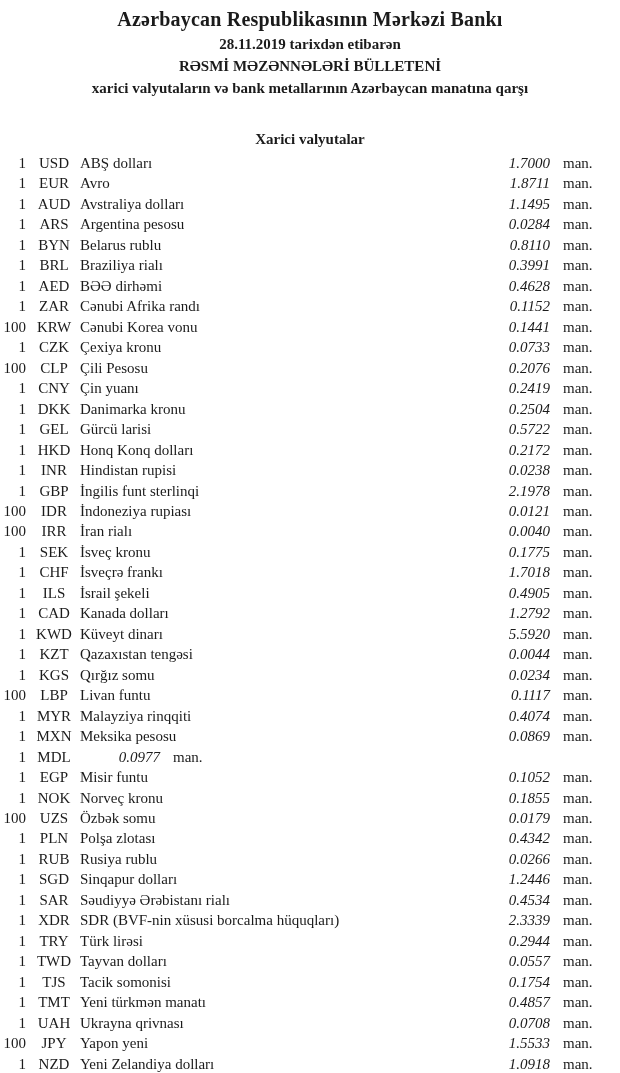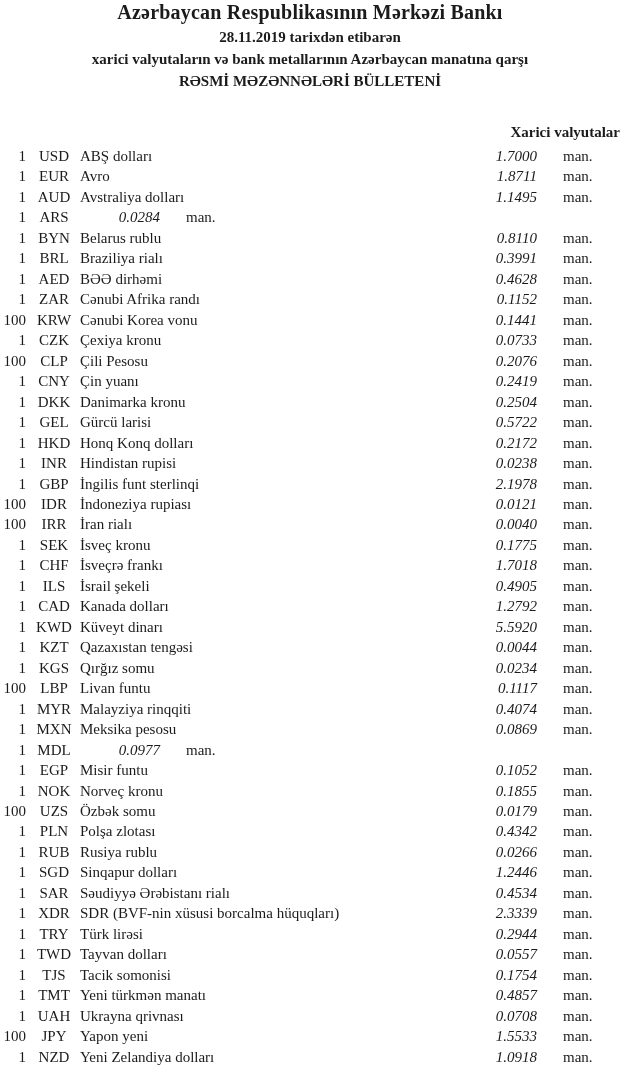--- a/index.html
+++ b/index.html
@@ -13,40 +13,41 @@
     overflow: hidden;
     font-family: "Liberation Serif", serif;
     color: #1b1b1b;
   }
   .page {
     width: 620px;
     height: 1073px;
     background: #ffffff;
   }
   .title {
+    margin-top: 7px;
     font-size: 20px;
     font-weight: bold;
     text-align: center;
     line-height: 24px;
     letter-spacing: 0.2px;
   }
   .subs {
     margin-top: 2px;
   }
   .sub {
     font-size: 15px;
     font-weight: bold;
     text-align: center;
     line-height: 22px;
   }
   .section-title {
     margin-top: 30px;
     font-size: 15px;
     font-weight: bold;
-    text-align: right;
+    text-align: center;
     line-height: 21px;
   }
   .rates-table {
     margin-top: 3px;
   }
   .row {
     display: flex;
     align-items: center;
     height: 20.47px;
     font-size: 15px;
@@ -70,36 +71,36 @@
     overflow: hidden;
   }
   .rate {
     width: 80px;
     text-align: right;
     font-weight: normal;
     font-style: italic;
   }
   .man {
     width: 34px;
-    margin-left: 26px;
+    margin-left: 13px;
     margin-right: 23px;
     text-align: left;
   }
 </style>
 </head>
 <body>
 
 <div class="page">
 
   <div>
     <div class="title">Azərbaycan Respublikasının Mərkəzi Bankı</div>
     <div class="subs">
       <div class="sub">28.11.2019 tarixdən etibarən</div>
+      <div class="sub">RƏSMİ MƏZƏNNƏLƏRİ BÜLLETENİ</div>
       <div class="sub">xarici valyutaların və bank metallarının Azərbaycan manatına qarşı</div>
-      <div class="sub">RƏSMİ MƏZƏNNƏLƏRİ BÜLLETENİ</div>
     </div>
   </div>
 
   <div class="section-title">Xarici valyutalar</div>
 
   <div class="rates-table" id="rates-table">
   <div class="row">
     <span class="col qty">1</span>
     <span class="col code">USD</span>
     <span class="col name">ABŞ dolları</span>
@@ -119,20 +120,21 @@
     <span class="col qty">1</span>
     <span class="col code">AUD</span>
     <span class="col name">Avstraliya dolları</span>
     <span class="col rate">1.1495</span>
     <span class="col man">man.</span>
   </div>
 
   <div class="row">
     <span class="col qty">1</span>
     <span class="col code">ARS</span>
+    <span class="col name">Argentina pesosu</span>
     <span class="col rate">0.0284</span>
     <span class="col man">man.</span>
   </div>
 
   <div class="row">
     <span class="col qty">1</span>
     <span class="col code">BYN</span>
     <span class="col name">Belarus rublu</span>
     <span class="col rate">0.8110</span>
     <span class="col man">man.</span>

